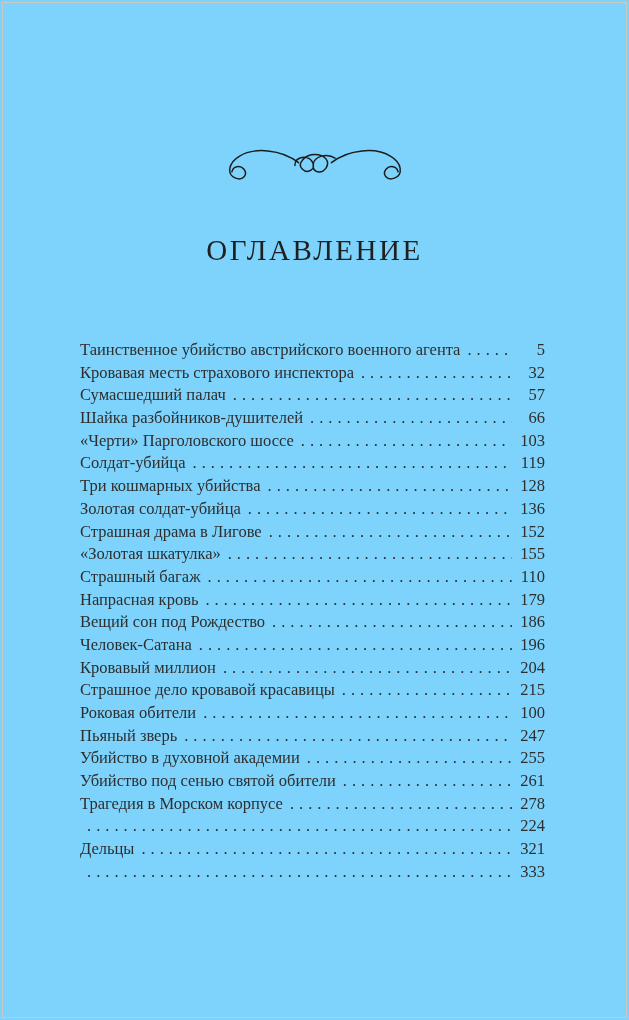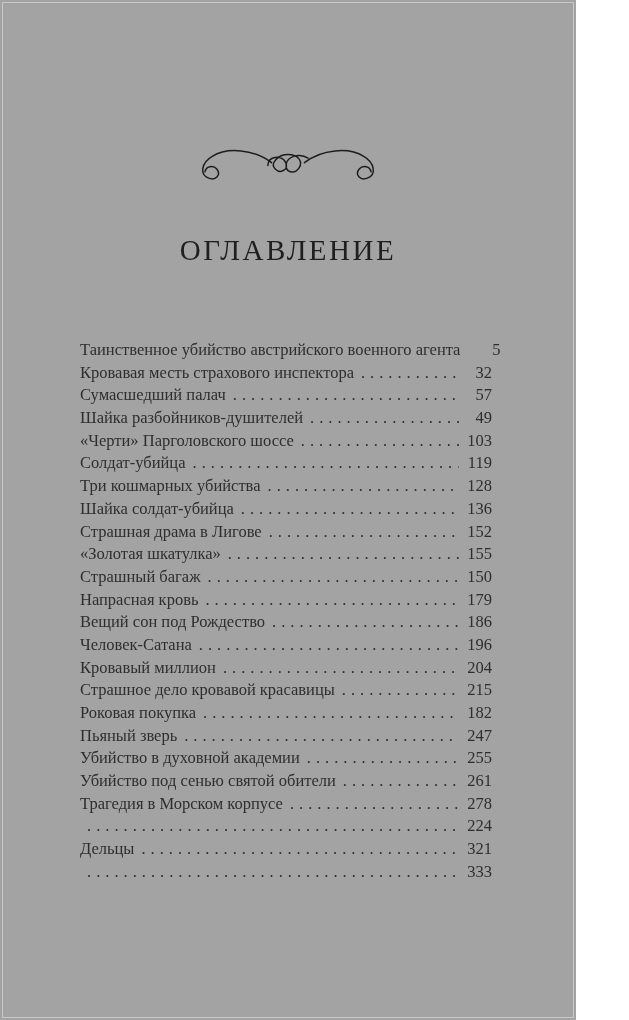--- a/index.html
+++ b/index.html
@@ -2,23 +2,23 @@
 <html><head>
 <meta charset="utf-8">
 <style>
   html, body {
     margin: 0;
     padding: 0;
     background: #ffffff;
   }
   .page {
     position: relative;
-    width: 576px;
+    width: 629px;
     height: 1020px;
-    background: #a3a3a3;
+    background: #7dd3fc;
     font-family: "Liberation Serif", "DejaVu Serif", serif;
     color: #2e2e2e;
     overflow: hidden;
     box-sizing: border-box;
   }
   .frame {
     position: absolute;
     inset: 2px;
     border: 1px solid #c9c9c9;
     pointer-events: none;
@@ -103,21 +103,21 @@
 
   <div class="toc-row">
     <span class="toc-title">Сумасшедший палач</span>
     <span class="toc-dots">............................................................</span>
     <span class="toc-page">57</span>
   </div>
 
   <div class="toc-row">
     <span class="toc-title">Шайка разбойников-душителей</span>
     <span class="toc-dots">............................................................</span>
-    <span class="toc-page">49</span>
+    <span class="toc-page">66</span>
   </div>
 
   <div class="toc-row">
     <span class="toc-title">«Черти» Парголовского шоссе</span>
     <span class="toc-dots">............................................................</span>
     <span class="toc-page">103</span>
   </div>
 
   <div class="toc-row">
     <span class="toc-title">Солдат-убийца</span>
@@ -125,41 +125,41 @@
     <span class="toc-page">119</span>
   </div>
 
   <div class="toc-row">
     <span class="toc-title">Три кошмарных убийства</span>
     <span class="toc-dots">............................................................</span>
     <span class="toc-page">128</span>
   </div>
 
   <div class="toc-row">
-    <span class="toc-title">Шайка солдат-убийца</span>
+    <span class="toc-title">Золотая солдат-убийца</span>
     <span class="toc-dots">............................................................</span>
     <span class="toc-page">136</span>
   </div>
 
   <div class="toc-row">
     <span class="toc-title">Страшная драма в Лигове</span>
     <span class="toc-dots">............................................................</span>
     <span class="toc-page">152</span>
   </div>
 
   <div class="toc-row">
     <span class="toc-title">«Золотая шкатулка»</span>
     <span class="toc-dots">............................................................</span>
     <span class="toc-page">155</span>
   </div>
 
   <div class="toc-row">
     <span class="toc-title">Страшный багаж</span>
     <span class="toc-dots">............................................................</span>
-    <span class="toc-page">150</span>
+    <span class="toc-page">110</span>
   </div>
 
   <div class="toc-row">
     <span class="toc-title">Напрасная кровь</span>
     <span class="toc-dots">............................................................</span>
     <span class="toc-page">179</span>
   </div>
 
   <div class="toc-row">
     <span class="toc-title">Вещий сон под Рождество</span>
@@ -179,23 +179,23 @@
     <span class="toc-page">204</span>
   </div>
 
   <div class="toc-row">
     <span class="toc-title">Страшное дело кровавой красавицы</span>
     <span class="toc-dots">............................................................</span>
     <span class="toc-page">215</span>
   </div>
 
   <div class="toc-row">
-    <span class="toc-title">Роковая покупка</span>
-    <span class="toc-dots">............................................................</span>
-    <span class="toc-page">182</span>
+    <span class="toc-title">Роковая обители</span>
+    <span class="toc-dots">............................................................</span>
+    <span class="toc-page">100</span>
   </div>
 
   <div class="toc-row">
     <span class="toc-title">Пьяный зверь</span>
     <span class="toc-dots">............................................................</span>
     <span class="toc-page">247</span>
   </div>
 
   <div class="toc-row">
     <span class="toc-title">Убийство в духовной академии</span>

